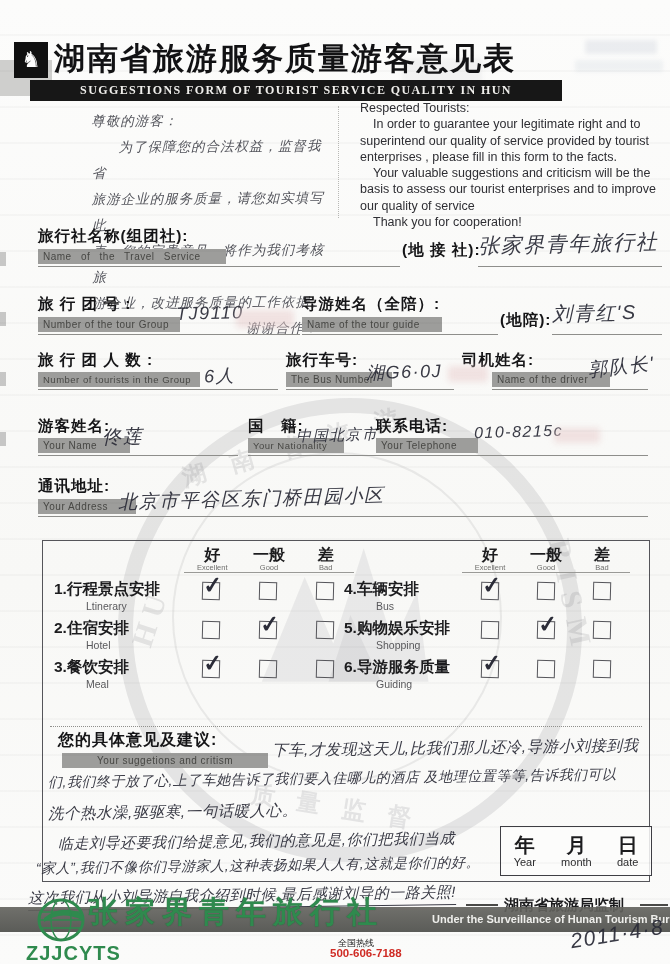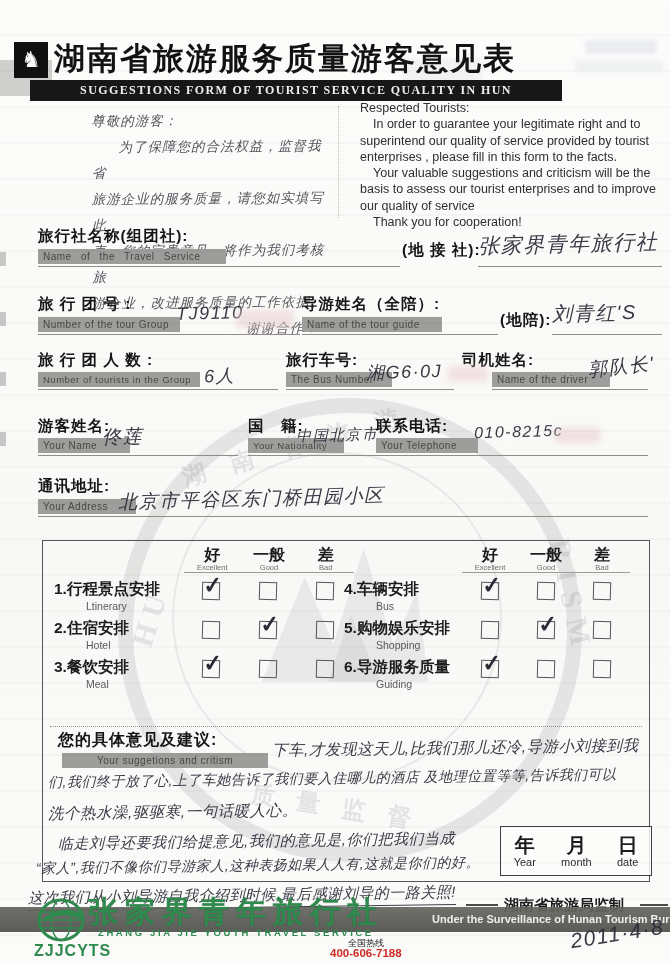--- a/index.html
+++ b/index.html
@@ -54,21 +54,21 @@
   
   .rule{background:#4a4a48;height:1.5px;}
   .supv{font-size:15px;font-weight:800;white-space:nowrap;}
   .darkband{background:linear-gradient(180deg,#64645f,#4d4e4a);opacity:.92;}
   .bandtext{color:#efefec;font-size:11px;font-weight:700;white-space:nowrap;}
   .agency-cn{font-size:30px;font-weight:900;color:#2f8a4e;letter-spacing:7px;white-space:nowrap;text-shadow:0 0 1px rgba(20,60,30,.5);}
   .agency-en{font-size:9.5px;font-weight:800;color:#2f8a4e;letter-spacing:2.6px;white-space:nowrap;}
   .site{font-size:15px;font-weight:800;color:#3a3a3e;letter-spacing:4px;white-space:nowrap;}
   .hotlbl{font-size:9px;color:#222;white-space:nowrap;}
   .hotline{font-size:11.5px;font-weight:800;color:#cf2b24;white-space:nowrap;}
-  .zjj{font-size:16px;font-weight:900;color:#2f8a4e;letter-spacing:1px;margin-left:8px;}
+  .zjj{font-size:20px;font-weight:900;color:#2f8a4e;letter-spacing:1px;}
   
   .wm{border-radius:50%;pointer-events:none;}
   .wm-ring{border:15px solid rgba(120,120,122,.16);}
   .wm-inner{border:2px solid rgba(120,120,122,.13);}
   .wm-txt{color:rgba(100,102,110,.15);font-family:"Liberation Serif",serif;font-weight:700;pointer-events:none;white-space:nowrap;}
   .edge-mark{background:rgba(70,70,70,.28);}
 </style>
 </head>
 <body>
 
@@ -338,23 +338,22 @@
   </div>
 
   <div class="abs rule" style="left:466px;top:904px;width:32px;"></div>
   <div class="abs supv" style="left:504px;top:896px;">湖南省旅游局监制</div>
   <div class="abs rule" style="left:640px;top:904px;width:28px;"></div>
 
   <div class="abs darkband" style="left:0;top:907px;width:670px;height:25px;"></div>
   <div class="abs bandtext" style="left:432px;top:913px;">Under the Surveillance of Hunan Tourism Bureau</div>
 
   <div class="abs agency-cn" style="left:88px;top:892px;z-index:5;">张家界青年旅行社</div>
-  <div class="abs agency-en" style="left:98px;top:927px;z-index:5;">ZHANG JIA JIE YOUTH TRAVEL SERVICE</div>
-  <div class="abs hotlbl" style="left:348px;top:937px;z-index:5;">全国热线</div>
-  <div class="abs hotline" style="left:330px;top:947px;z-index:5;">400-606-7188</div>
+  <div class="abs hotlbl" style="left:338px;top:937px;z-index:5;">全国热线</div>
+  <div class="abs hotline" style="left:330px;top:947px;z-index:5;">500-606-7188</div>
 
   <svg class="abs" style="left:36px;top:898px;z-index:6;" width="50" height="44" viewBox="0 0 50 44">
     <ellipse cx="25" cy="22" rx="22" ry="20" fill="none" stroke="#2f8a4e" stroke-width="3"></ellipse>
     <line x1="5" y1="14" x2="45" y2="14" stroke="#2f8a4e" stroke-width="1.6"></line>
     <line x1="3" y1="22" x2="47" y2="22" stroke="#2f8a4e" stroke-width="1.6"></line>
     <line x1="5" y1="30" x2="45" y2="30" stroke="#2f8a4e" stroke-width="1.6"></line>
     <path d="M8 20 Q25 6 46 16 L46 22 Q25 12 8 24 Z" fill="#2f8a4e"></path>
     <ellipse cx="25" cy="22" rx="10" ry="20" fill="none" stroke="#2f8a4e" stroke-width="1.4"></ellipse>
   </svg>
   <div class="abs zjj" style="left:26px;top:942px;z-index:6;">ZJJCYTS</div>

